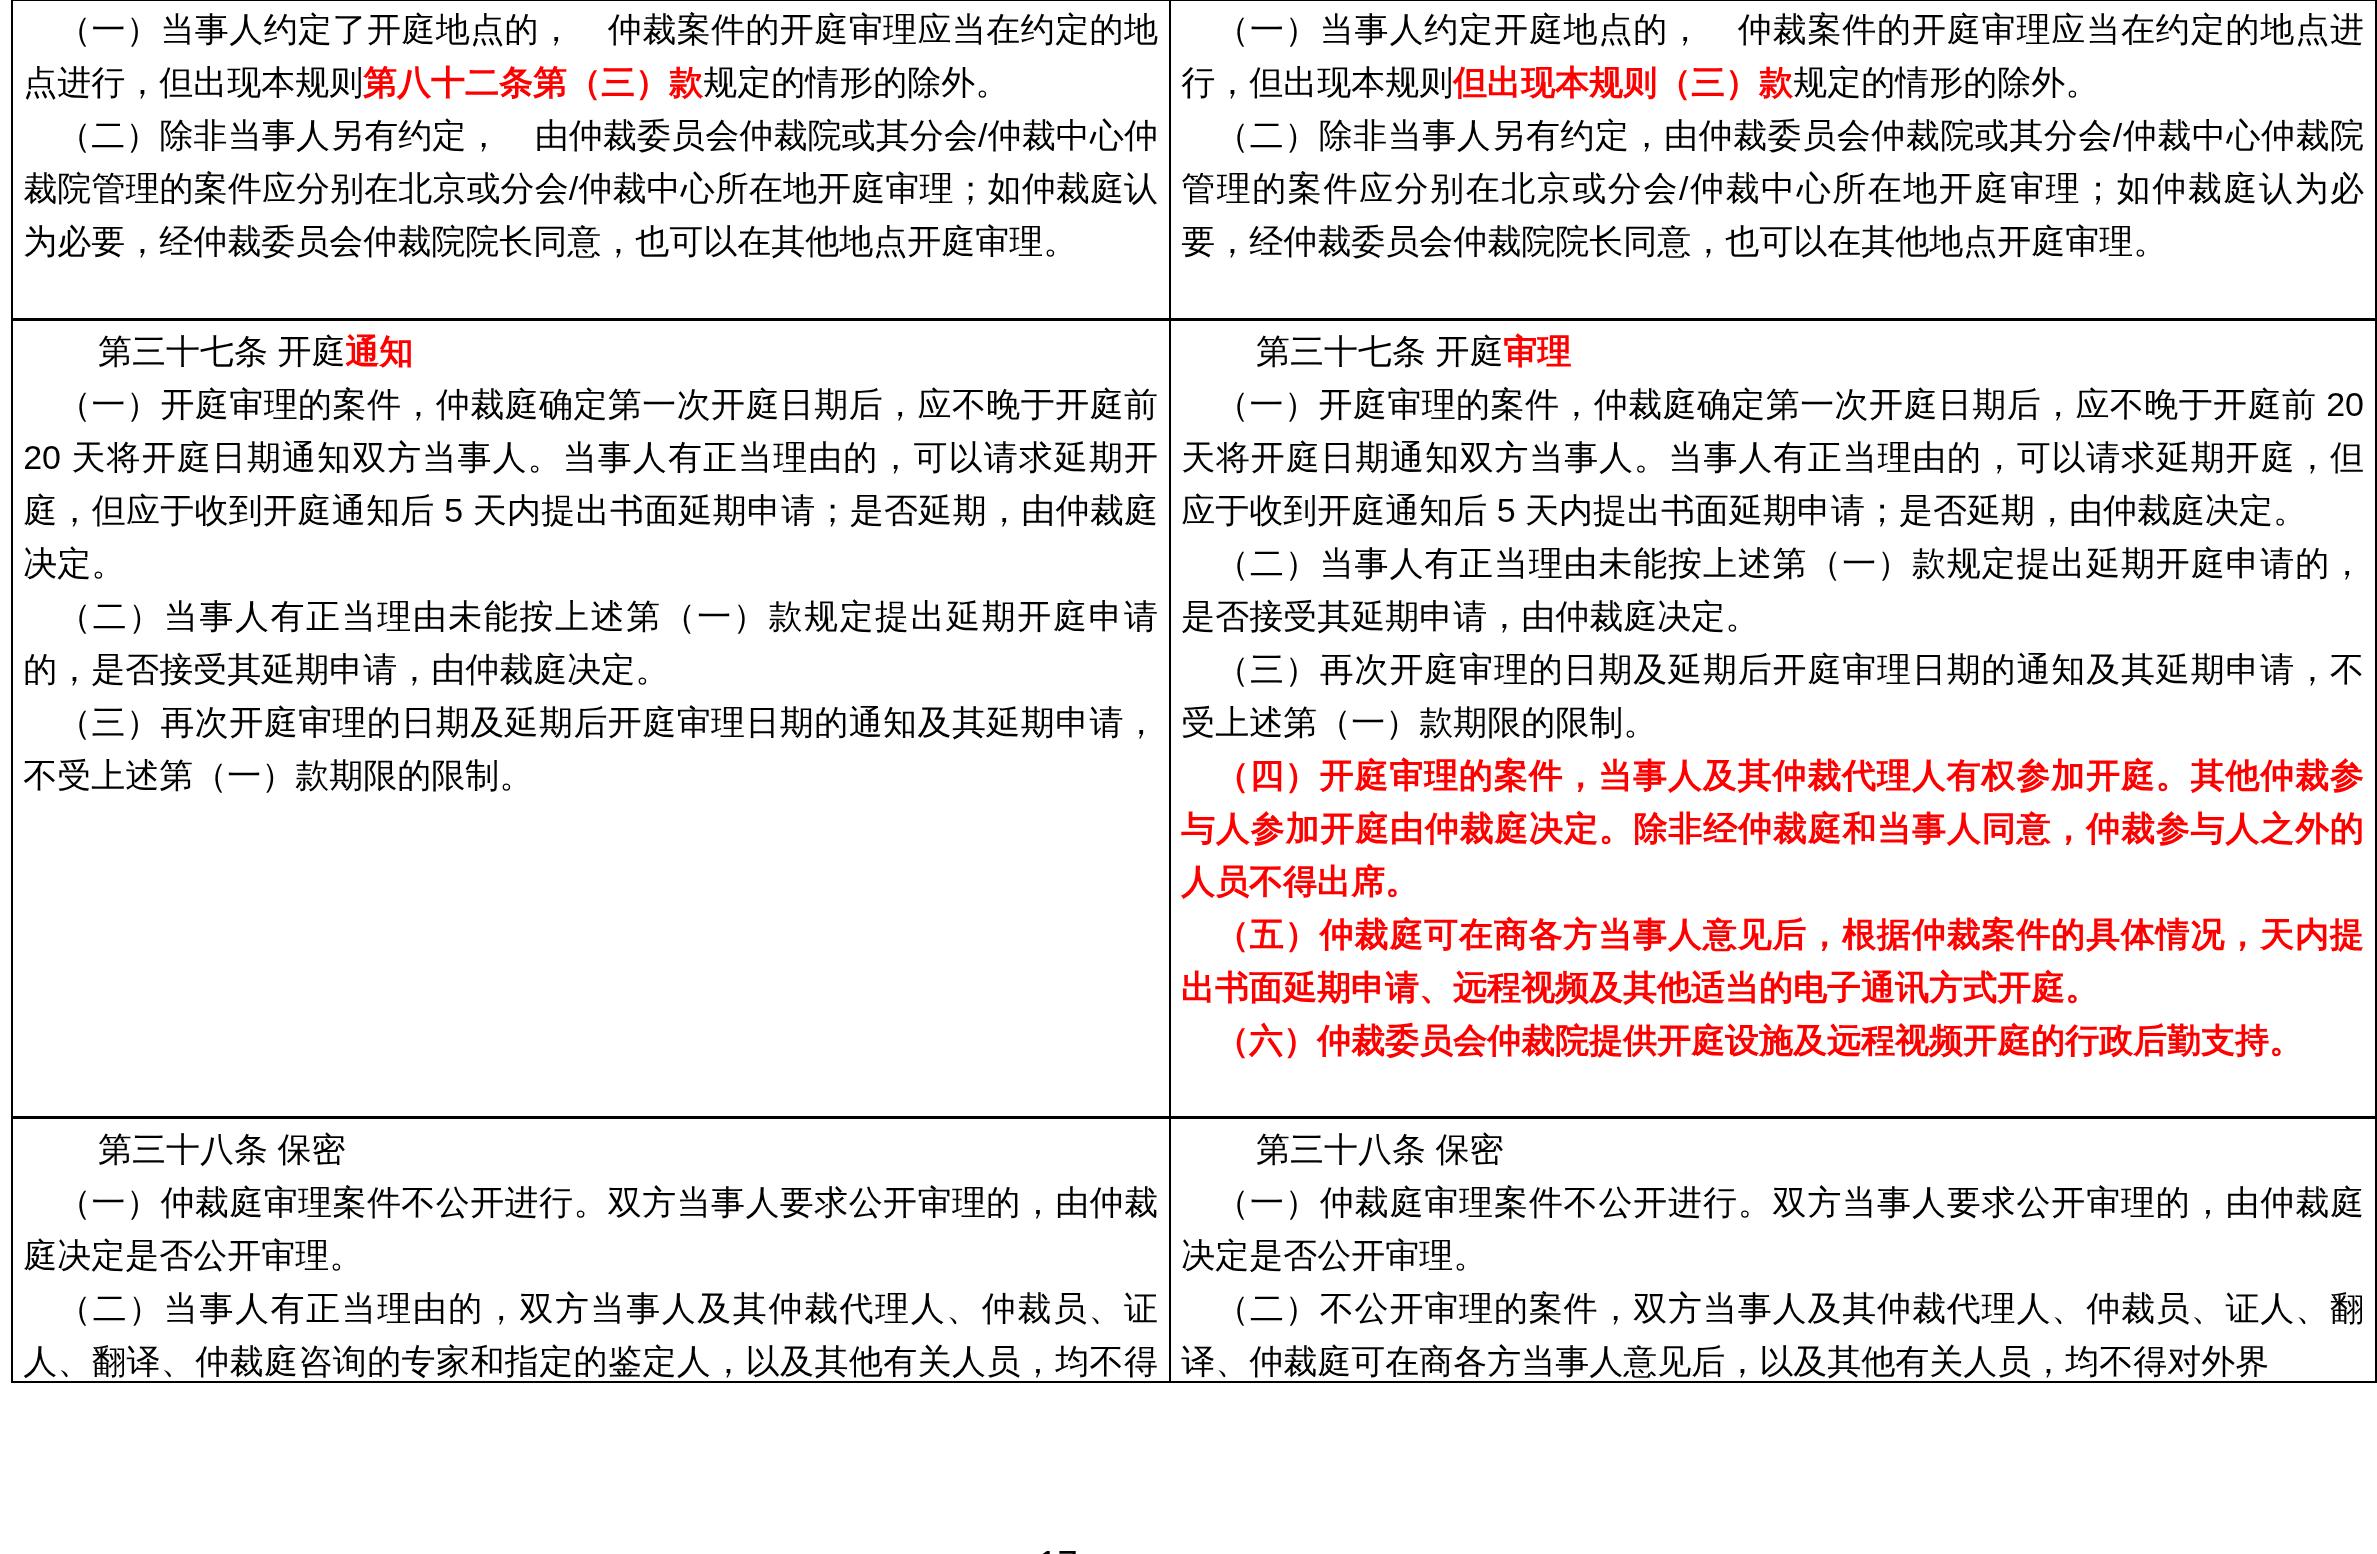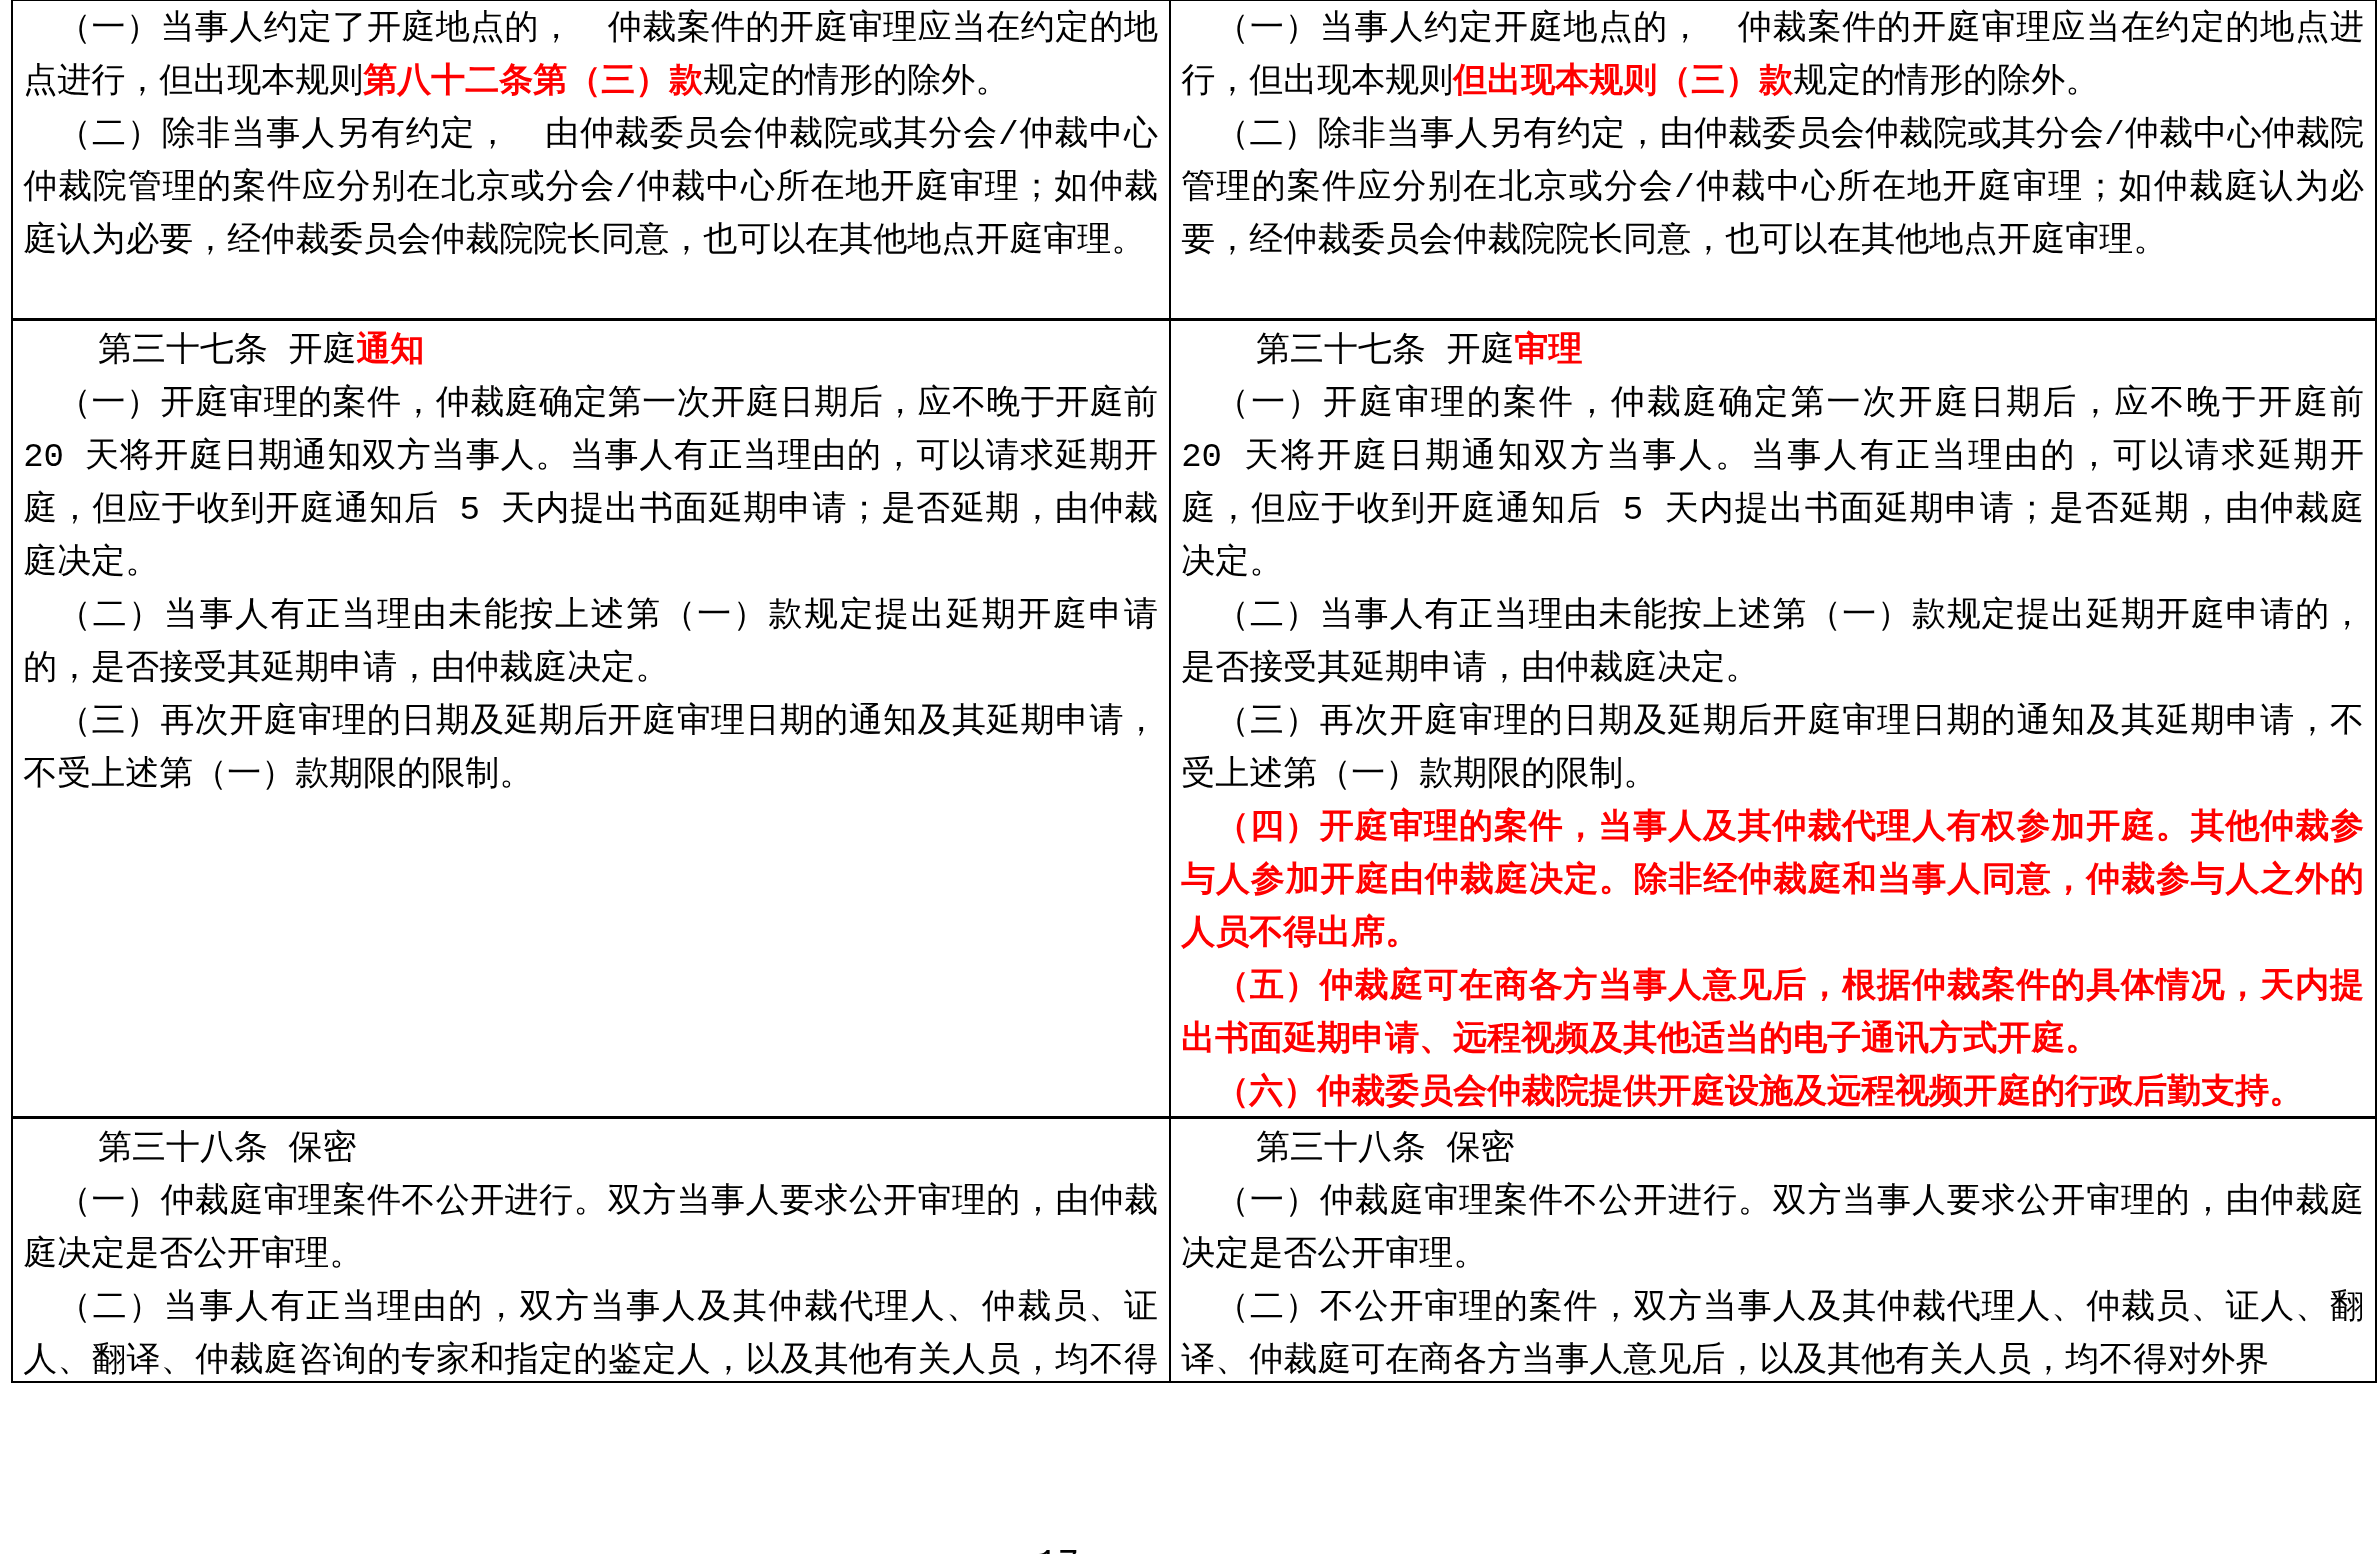--- a/index.html
+++ b/index.html
@@ -6,21 +6,21 @@
     margin: 0;
     padding: 0;
     background: #ffffff;
   }
   .page {
     position: relative;
     width: 2377px;
     height: 1554px;
     background: #ffffff;
     overflow: hidden;
-    font-family: Liberation Mono, monospace;
+    font-family: Liberation Sans, sans-serif;
     color: #000000;
   }
   table.doc-table {
     position: absolute;
     left: 10.6px;
     top: 0;
     width: 2364px;
     border-collapse: collapse;
     table-layout: fixed;
   }

